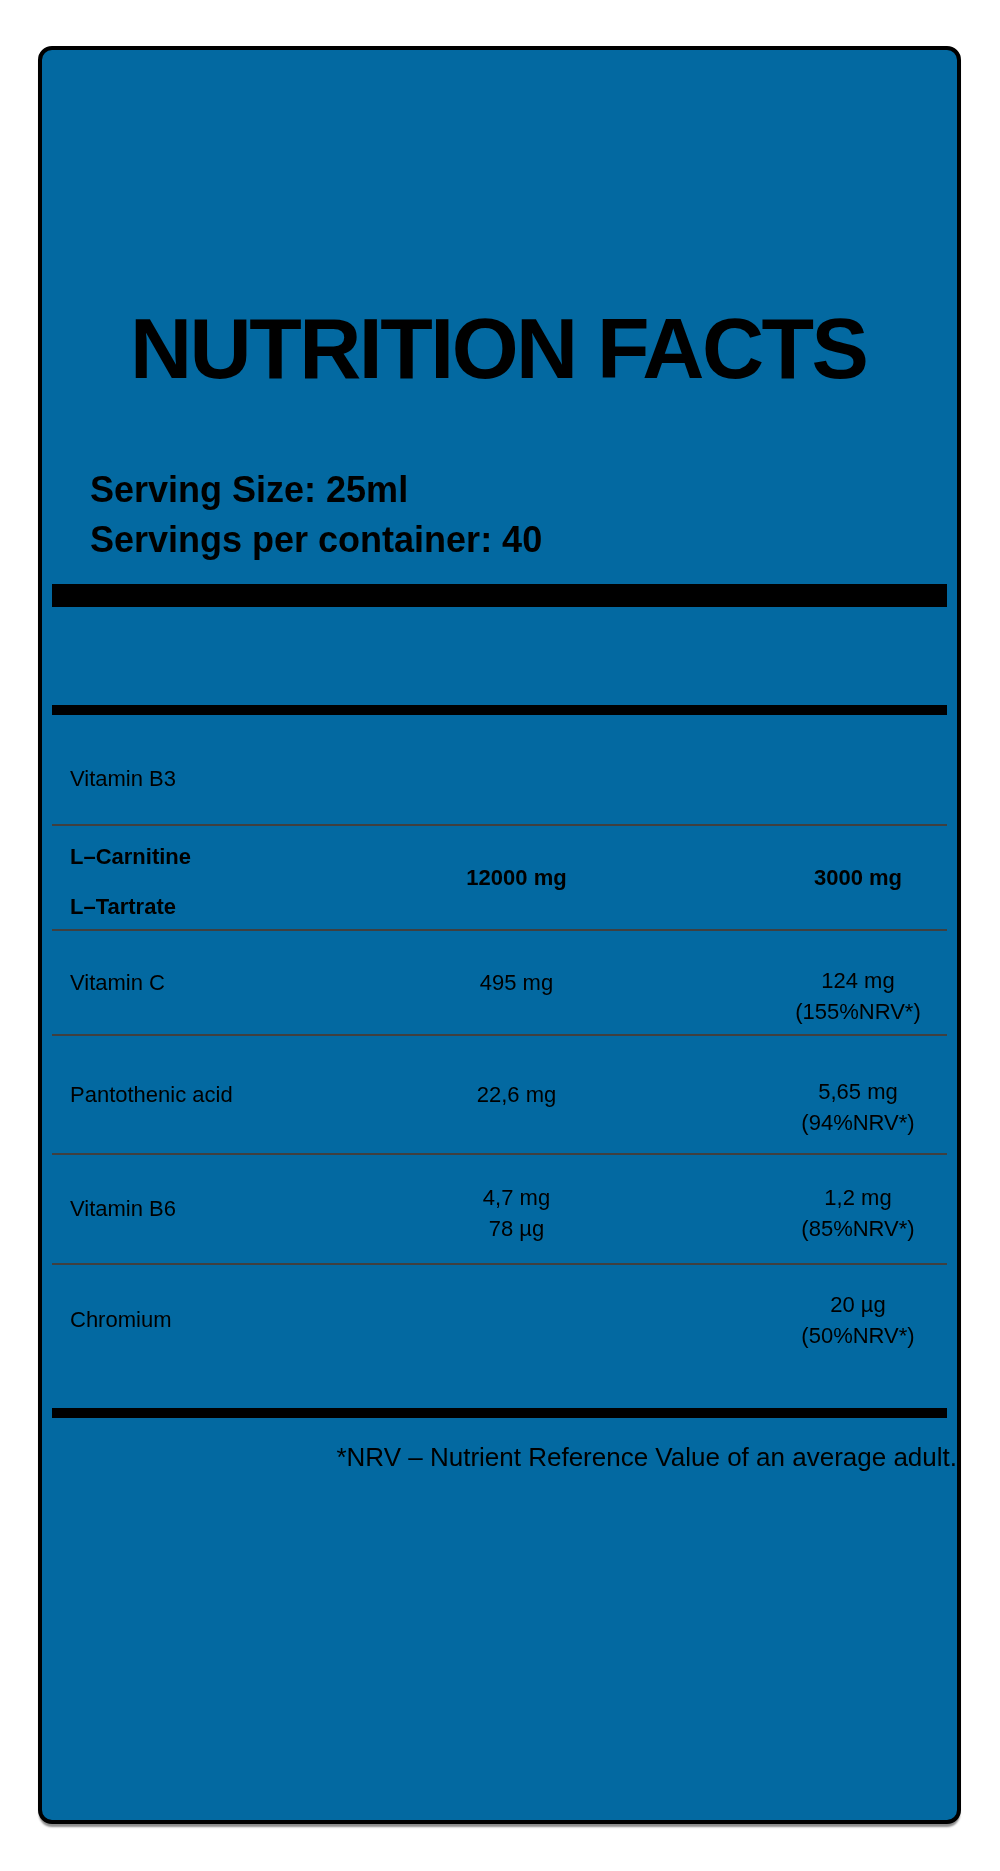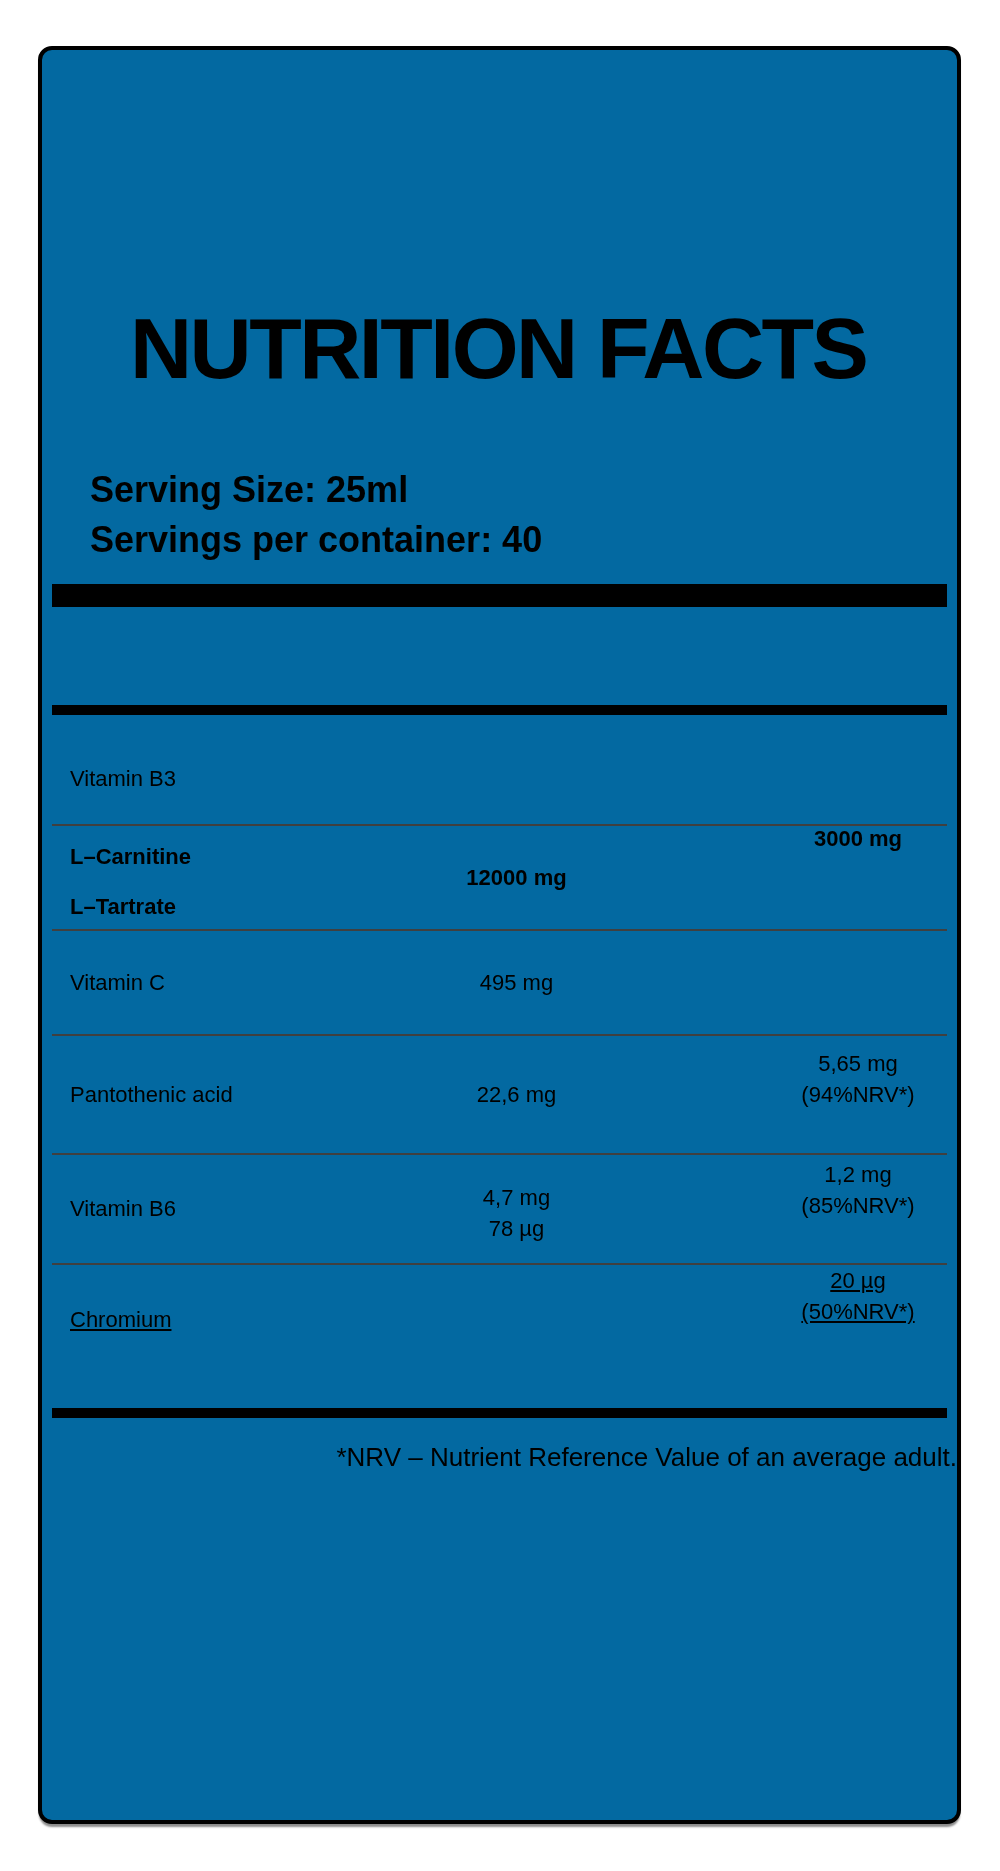--- a/index.html
+++ b/index.html
@@ -42,24 +42,24 @@
   .hdr-c2 { width:505px; padding-left:66px; text-align:center; }
   .hdr-c3 { flex:1; text-align:right; padding-right:16px; }
 
   .rows {
     position:absolute; left:10px; right:10px; top:665px;
     font-size:22px;
   }
   .t-row { display:flex; border-bottom:2px solid #404040; }
   .t-row:last-child { border-bottom:none; }
   .r1 { height:111px; } .r2 { height:105px;font-weight:bold; } .r3 { height:105px; }
-  .r4 { height:119px; } .r5 { height:110px; } .r6 { height:109px;text-decoration:underline; }
+  .r4 { height:119px; } .r5 { height:110px; } .r6 { height:109px; }
   .c1 { width:212px; padding-left:18px; display:flex; flex-direction:column; justify-content:center; }
   .c2 { width:505px; display:flex; flex-direction:column; justify-content:center; align-items:center; text-align:center; }
-  .c3 { flex:1; display:flex; flex-direction:column; align-items:center; text-align:center; }
+  .c3 { flex:1; display:flex; flex-direction:column; justify-content:center; align-items:center; text-align:center; }
   .stack { line-height:31px; }
   .name2 { line-height:50px; }
   .dy4  { transform:translateY(4px); }
   .dy9  { transform:translateY(9px); }
   .dy12 { transform:translateY(12px); }
   .dy13 { transform:translateY(13px); }
   .footnote {
     position:absolute; left:0; right:0; top:1382px;
     height:50px; line-height:50px;
     text-align:right; font-size:26px;padding-left:17px;
@@ -105,20 +105,24 @@
       </div>
     </div>
 
     <div class="t-row r3">
       <div class="c1">
         <span>Vitamin C</span>
       </div>
       <div class="c2">
         <span>495 mg</span>
       </div>
+      <div class="c3">
+        <span class="stack dy13">124 mg</span>
+        <span class="stack dy13">(155%NRV*)</span>
+      </div>
     </div>
 
     <div class="t-row r4">
       <div class="c1">
         <span>Pantothenic acid</span>
       </div>
       <div class="c2">
         <span>22,6 mg</span>
       </div>
       <div class="c3">

